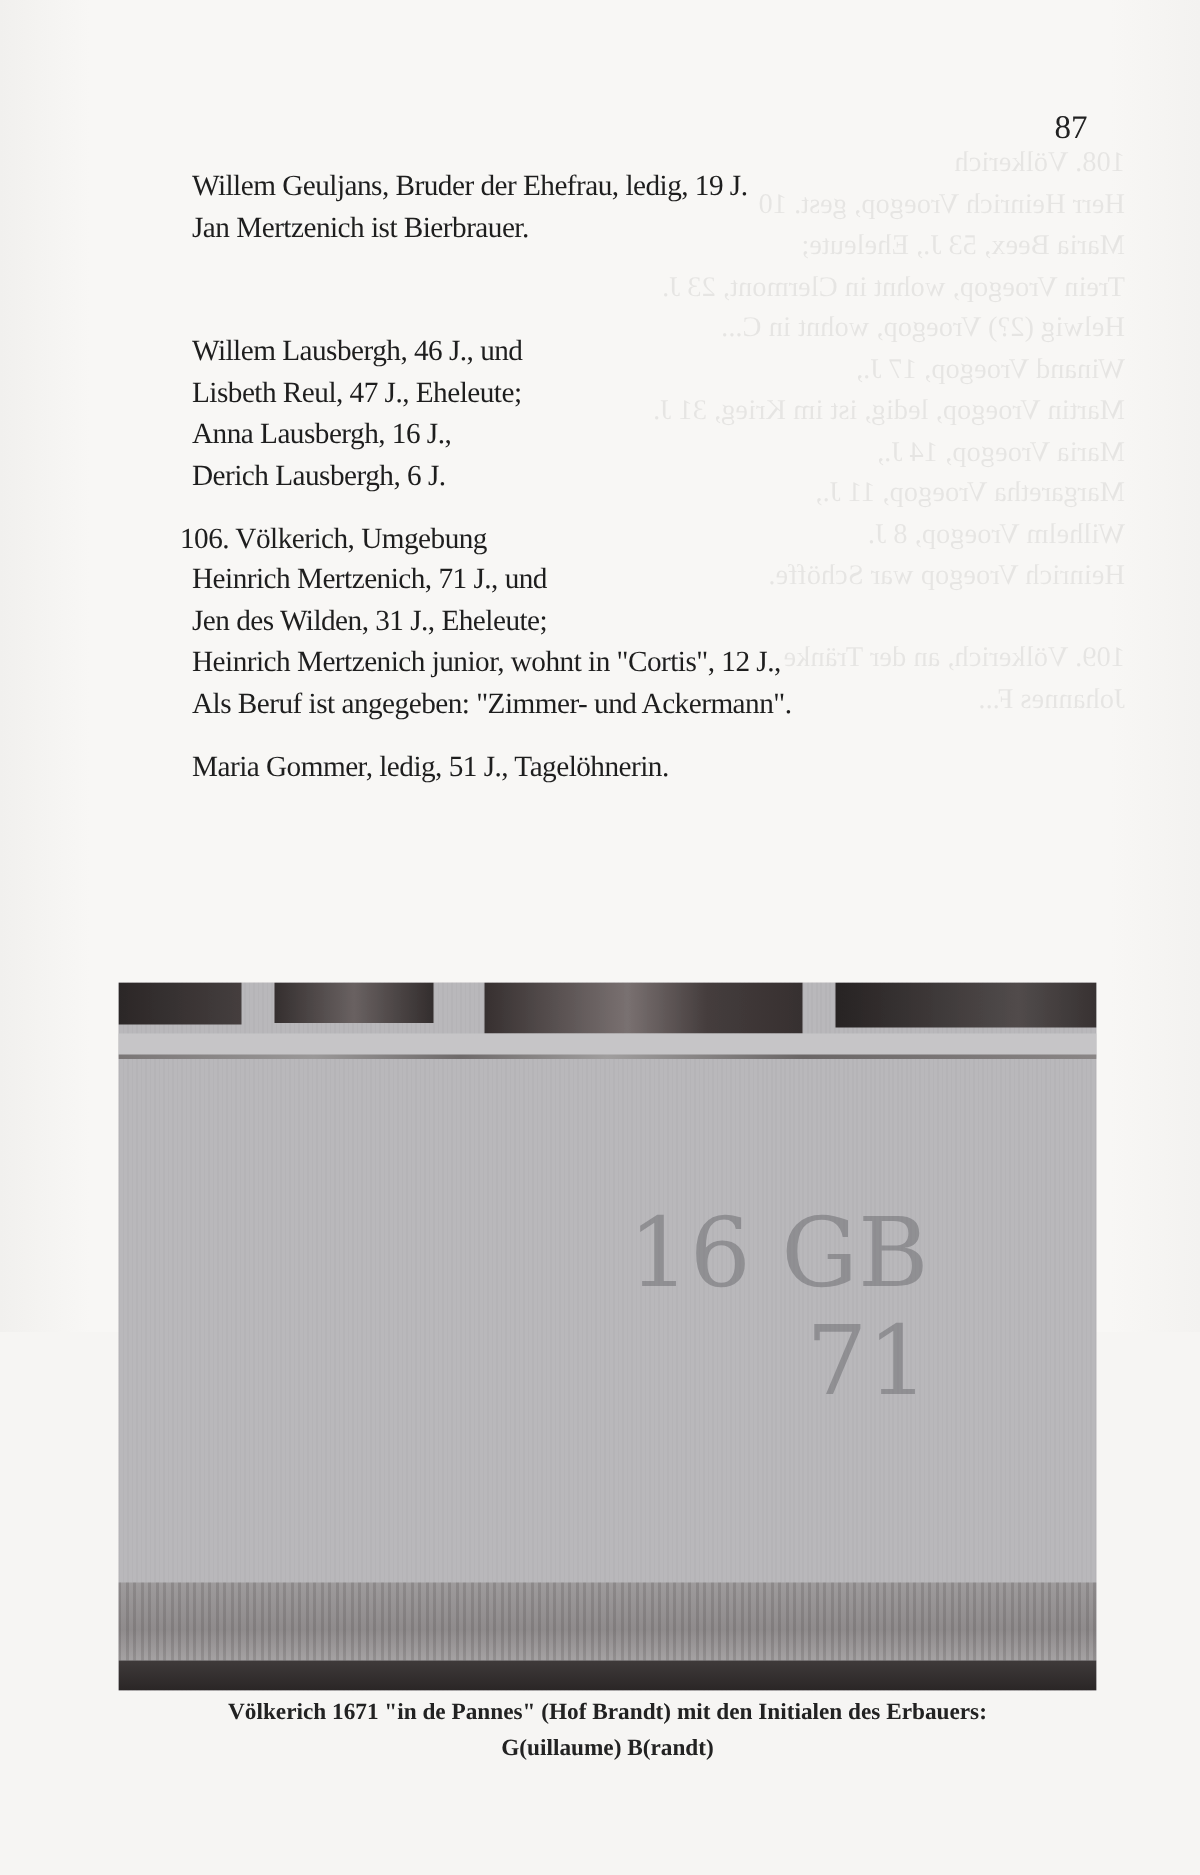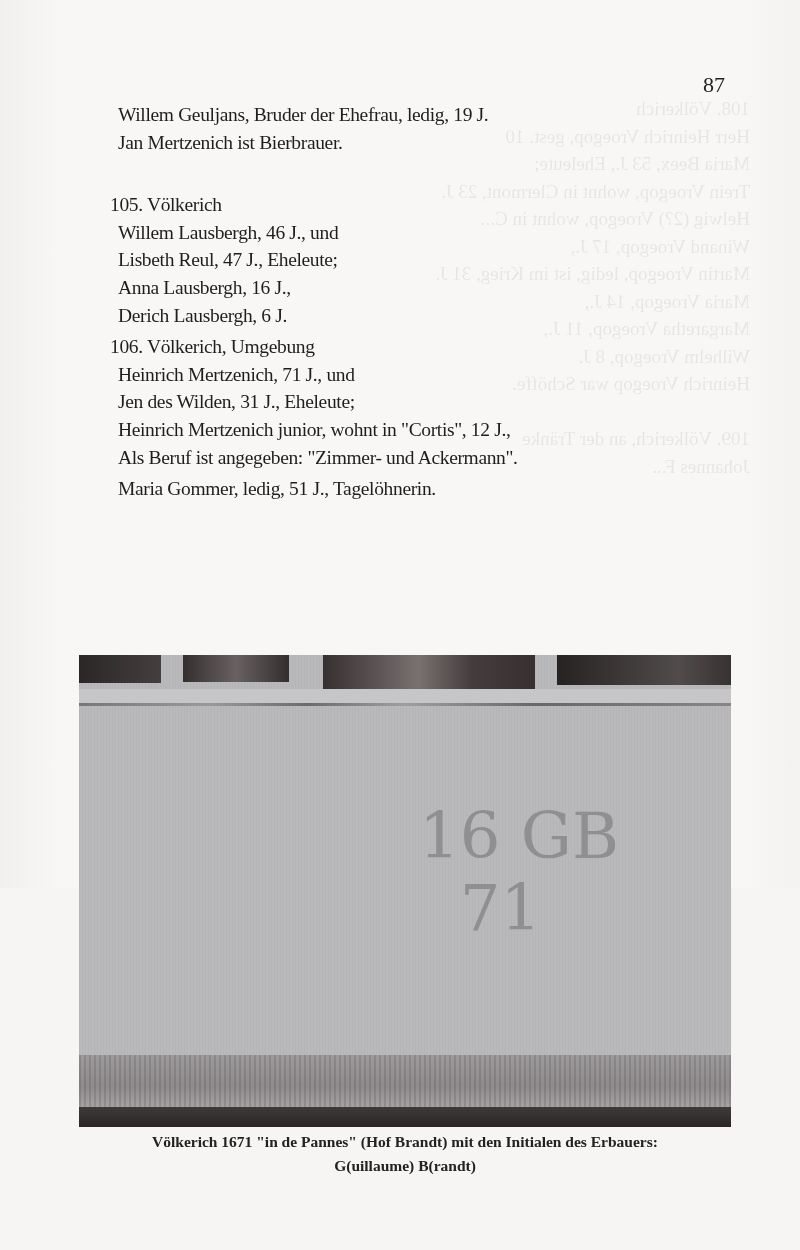--- a/index.html
+++ b/index.html
@@ -21,21 +21,21 @@
       transform: scaleX(-1); white-space: pre; pointer-events: none;
     }
     .page-number {
       position: absolute; left: 703px; top: 72px; font-size: 22px; color: #222;
     }
     .body-text {
       position: absolute; left: 114px; top: 97px; width: 660px;
       font-size: 19.5px; line-height: 27.6px; letter-spacing: -0.35px;
     }
     .line { white-space: nowrap; display: block; }
-    .entry { margin: 4px; }
+    .entry { margin: 14px; }
     .entry-head { margin-left: -8px; }
     .gap { height: 27px; }
     .photo {
       position: absolute; left: 79px; top: 655px; width: 652px; height: 472px;
       background:
         repeating-linear-gradient(90deg, rgba(0,0,0,0.025) 0px, rgba(0,0,0,0.025) 1px, transparent 1px, transparent 3px),
         #b9b8bb;
       overflow: hidden;
     }
     .photo .stones {
@@ -54,21 +54,21 @@
       position: absolute; left: 0; top: 34px; width: 100%; height: 16px;
       background: #c6c5c7;
     }
     .photo .crack {
       position: absolute; left: 0; top: 48px; width: 100%; height: 3px;
       background: linear-gradient(90deg, #7a7676 0, #9a9898 20%, #6e6a6a 35%, #a09e9e 50%, #6a6666 70%, #8a8686 100%);
     }
     .photo .carving {
       position: absolute; left: 340px; top: 145px; width: 200px; height: 190px;
       color: rgba(70,70,75,0.35); font-size: 64px; line-height: 72px;
-      font-family: "DejaVu Serif", serif; text-align: left;
+      font-family: "DejaVu Serif", serif; text-align: right;
     }
     .photo .lintel-bottom {
       position: absolute; left: 0; top: 400px; width: 100%; height: 52px;
       background:
         repeating-linear-gradient(90deg, rgba(60,55,55,0.18) 0px, rgba(60,55,55,0.18) 2px, transparent 2px, transparent 5px),
         linear-gradient(180deg, #9e9b9c 0%, #8f8b8c 60%, #a5a2a3 100%);
     }
     .photo .base {
       position: absolute; left: 0; top: 452px; width: 100%; height: 20px;
       background: linear-gradient(180deg, #3f3a3a, #2a2626);
@@ -101,21 +101,20 @@
 
   <div class="page-number">87</div>
 
   <div class="body-text">
     <div class="entry">
       <span class="line">Willem Geuljans, Bruder der Ehefrau, ledig, 19 J.</span>
       <span class="line">Jan Mertzenich ist Bierbrauer.</span>
     </div>
     <div class="gap"></div>
     <div class="entry">
-      <span class="line entry-head">105. Völkerich</span>
       <span class="line">Willem Lausbergh, 46 J., und</span>
       <span class="line">Lisbeth Reul, 47 J., Eheleute;</span>
       <span class="line">Anna Lausbergh, 16 J.,</span>
       <span class="line">Derich Lausbergh, 6 J.</span>
     </div>
     <div class="entry">
       <span class="line entry-head">106. Völkerich, Umgebung</span>
       <span class="line">Heinrich Mertzenich, 71 J., und</span>
       <span class="line">Jen des Wilden, 31 J., Eheleute;</span>
       <span class="line">Heinrich Mertzenich junior, wohnt in "Cortis", 12 J.,</span>

